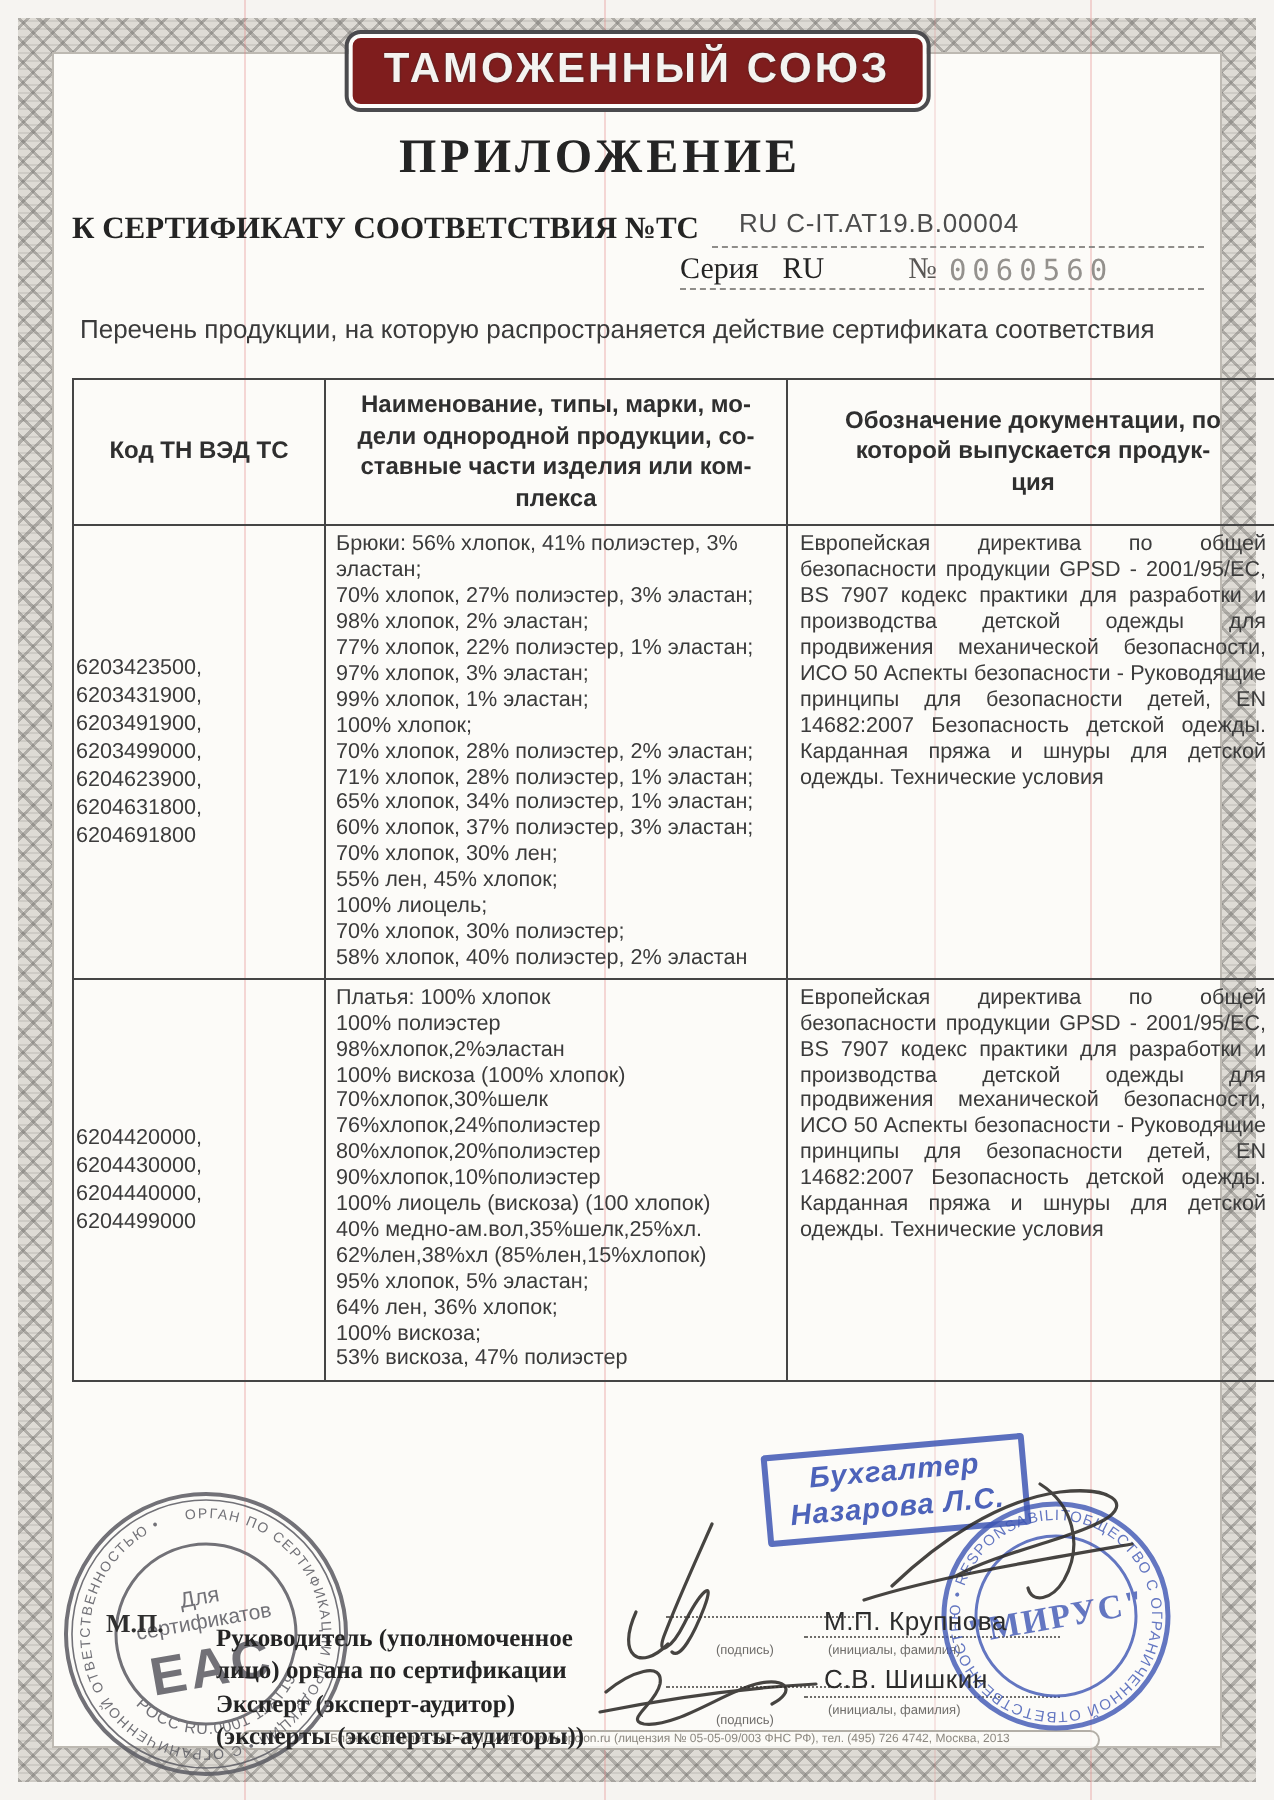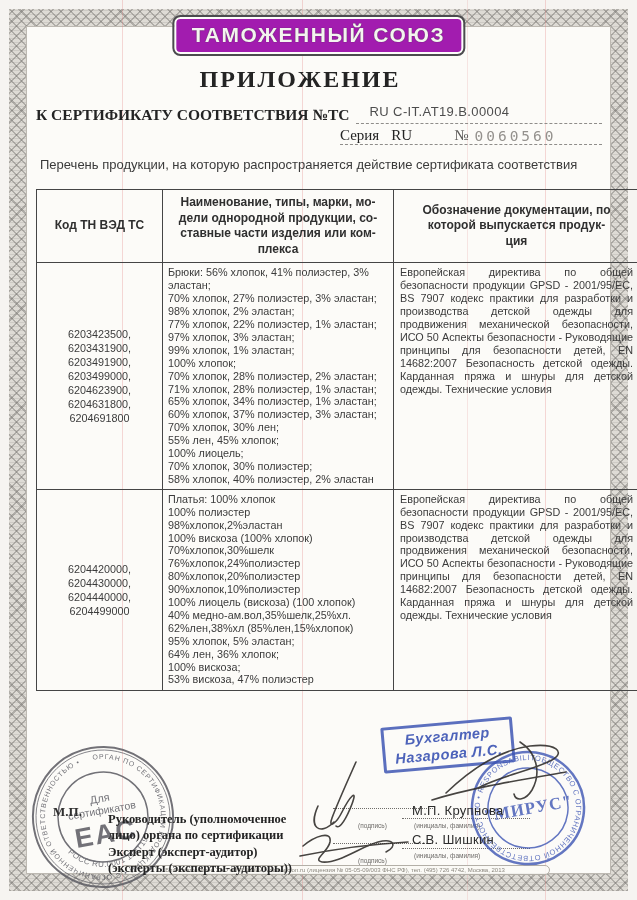--- a/index.html
+++ b/index.html
@@ -11,21 +11,21 @@
       repeating-linear-gradient(45deg, rgba(112,110,106,.42) 0 1.5px, transparent 1.5px 7px),
       repeating-linear-gradient(-45deg, rgba(112,110,106,.42) 0 1.5px, transparent 1.5px 7px),
       repeating-linear-gradient(0deg, rgba(130,128,124,.18) 0 1px, transparent 1px 4px),
       #dedbd5;}
   .paper{position:absolute;inset:27px;background:#fcfbf8;box-shadow:0 0 0 1px #bdb9b2;}
   .scanline{position:absolute;top:0;bottom:0;width:1px;background:rgba(224,128,128,.30);z-index:1;}
   .content{position:absolute;inset:0;z-index:2;}
 
   
   .banner{position:absolute;top:17px;left:50%;transform:translateX(-50%);
-    background:#a21caf;border:2px solid #fdfdfb;outline:2px solid #4b4b4e;border-radius:6px;
+    background:#7f1d1d;border:2px solid #fdfdfb;outline:2px solid #4b4b4e;border-radius:6px;
     padding:4px 16px 5px;}
   .banner span{font-family:"Liberation Sans",sans-serif;font-weight:700;font-size:21px;
     letter-spacing:1.5px;color:#f4f3f0;text-shadow:0 0 1px #2c2c2e;}
 
   .appendix-title{position:absolute;top:66px;left:20px;width:560px;text-align:center;
     font-family:"Liberation Serif",serif;font-weight:700;font-size:24px;letter-spacing:2px;color:#242424;}
 
   .cert-line{position:absolute;left:36px;top:100px;width:566px;height:24px;display:flex;align-items:flex-end;}
   .cert-label{font-family:"Liberation Serif",serif;font-weight:700;font-size:15.5px;color:#242424;white-space:nowrap;}
   .cert-dash{flex:1;position:relative;border-bottom:1.5px dashed #8f8d8a;height:100%;margin-left:6px;}
@@ -39,21 +39,21 @@
   .blank-number{font-family:"DejaVu Sans Mono",monospace;font-size:14.5px;letter-spacing:3px;
     color:#94918d;margin-left:6px;}
 
   .intro{position:absolute;left:40px;top:157px;width:545px;font-size:13px;color:#3a3a3a;}
 
   table.products{position:absolute;left:36px;top:189px;width:565px;border-collapse:collapse;table-layout:fixed;}
   table.products th,table.products td{border:1.5px solid #454545;}
   table.products th{font-size:12px;font-weight:700;color:#2f2f2f;padding:5px 6px;
     text-align:center;vertical-align:middle;white-space:pre-line;line-height:1.3;}
   th.col-codes{width:113px;} th.col-products{width:218px;} th.col-docs{width:233px;}
-  td.cell-codes{text-align:center;vertical-align:middle;font-size:10.8px;line-height:1.3;
+  td.cell-codes{vertical-align:middle;font-size:10.8px;line-height:1.3;
     white-space:pre-line;color:#3b3b3b;}
   td.cell-products{vertical-align:top;font-size:10.8px;line-height:12.9px;white-space:pre-line;
     padding:3px 5px;color:#3b3b3b;}
   td.cell-docs{vertical-align:top;font-size:10.8px;line-height:12.9px;text-align:justify;
     padding:3px 6px;color:#3b3b3b;}
   tr.row-0 td{height:216px;} tr.row-1 td{height:194px;}
 
   
   .mp-label{position:absolute;left:53px;top:804px;font-family:"Liberation Serif",serif;
     font-weight:700;font-size:13px;color:#2f2f2f;z-index:6;}

